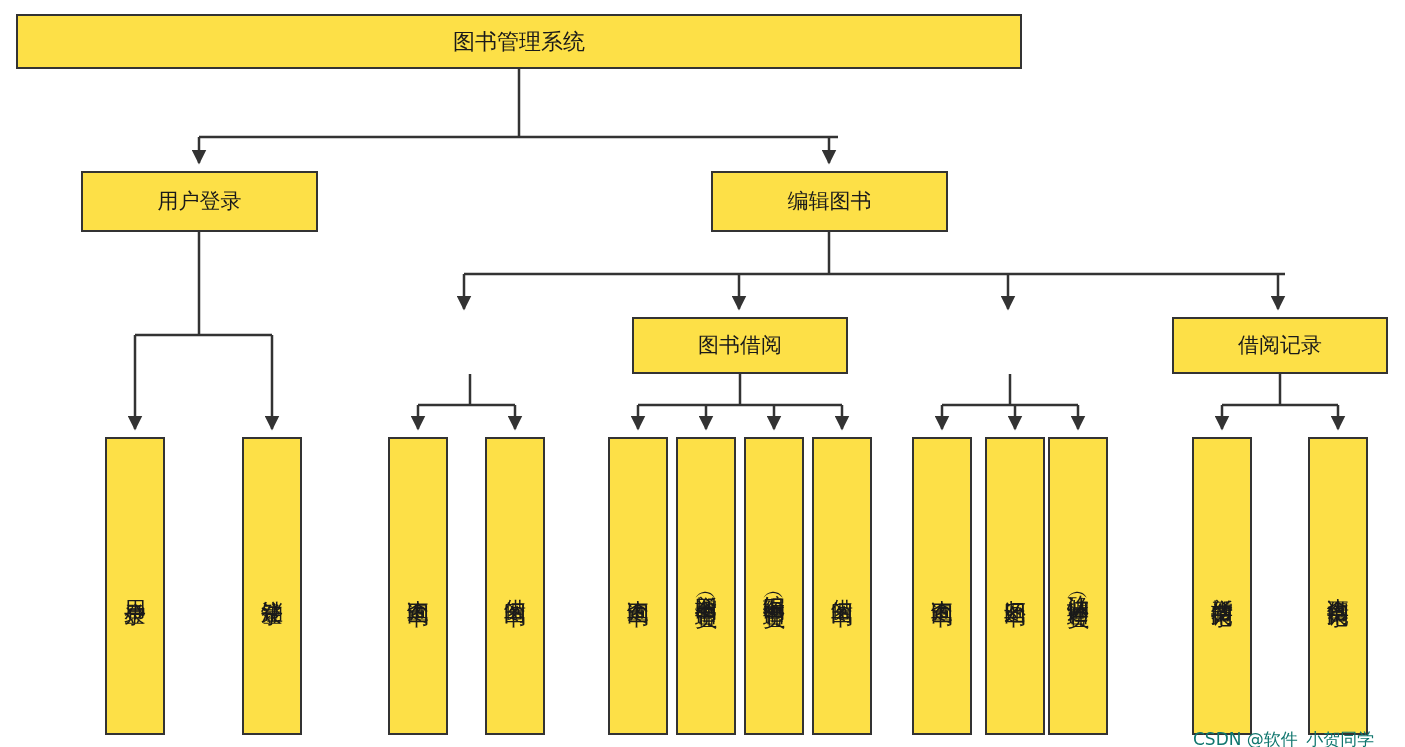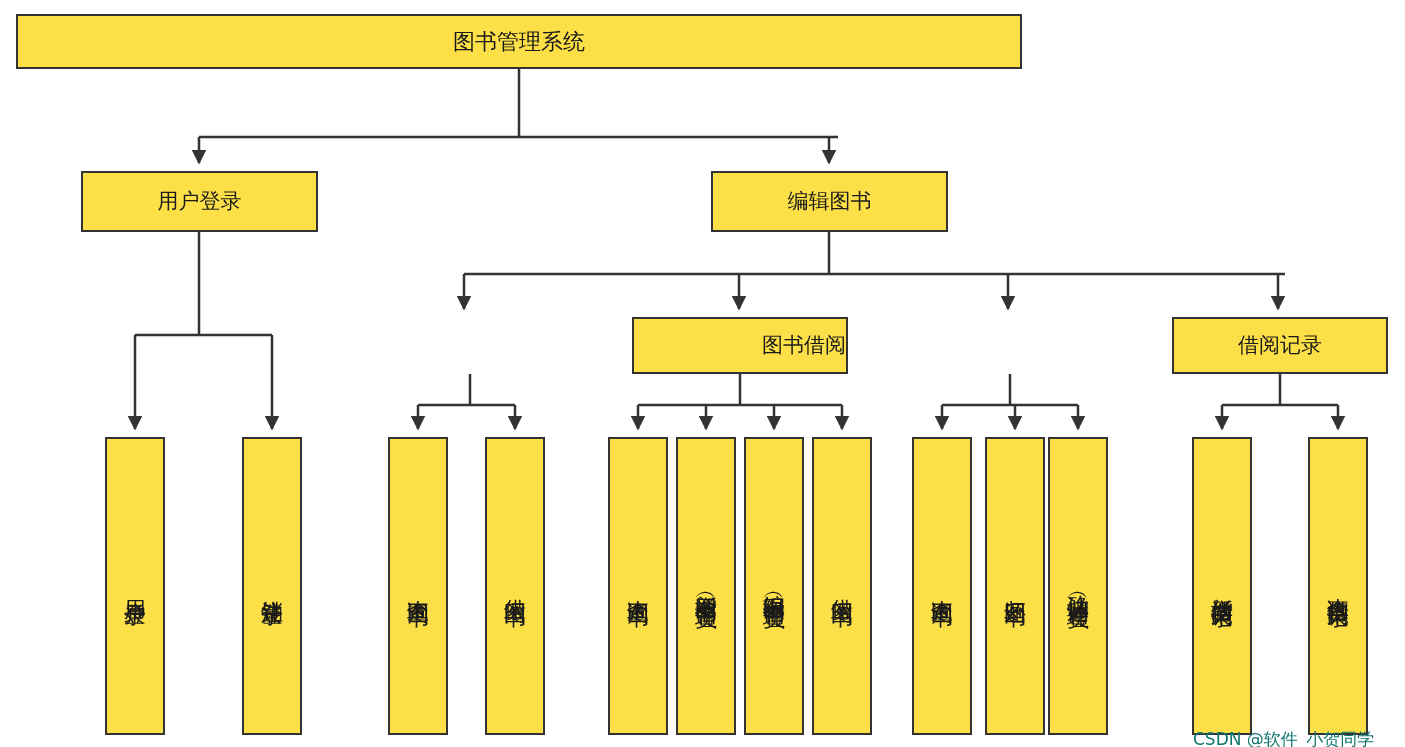--- a/index.html
+++ b/index.html
@@ -126,21 +126,21 @@
     <span class="label">图书管理系统</span>
   </div>
 
   <div class="node horiz" style="left:81px; top:171px; width:237px; height:61px;">
     <span class="label">用户登录</span>
   </div>
   <div class="node horiz" style="left:711px; top:171px; width:237px; height:61px;">
     <span class="label">编辑图书</span>
   </div>
 
-  <div class="node horiz" style="left:632px; top:317px; width:216px; height:57px;justify-content:flex-end;">
+  <div class="node horiz" style="left:632px; top:317px; width:216px; height:57px;">
     <span class="label">图书借阅</span>
   </div>
   <div class="node horiz" style="left:1172px; top:317px; width:216px; height:57px;">
     <span class="label">借阅记录</span>
   </div>
 
   <div class="node vert" style="left:105px; top:437px; width:60px; height:298px;">
     <span class="label">用户登录</span>
   </div>
   <div class="node vert" style="left:242px; top:437px; width:60px; height:298px;">

